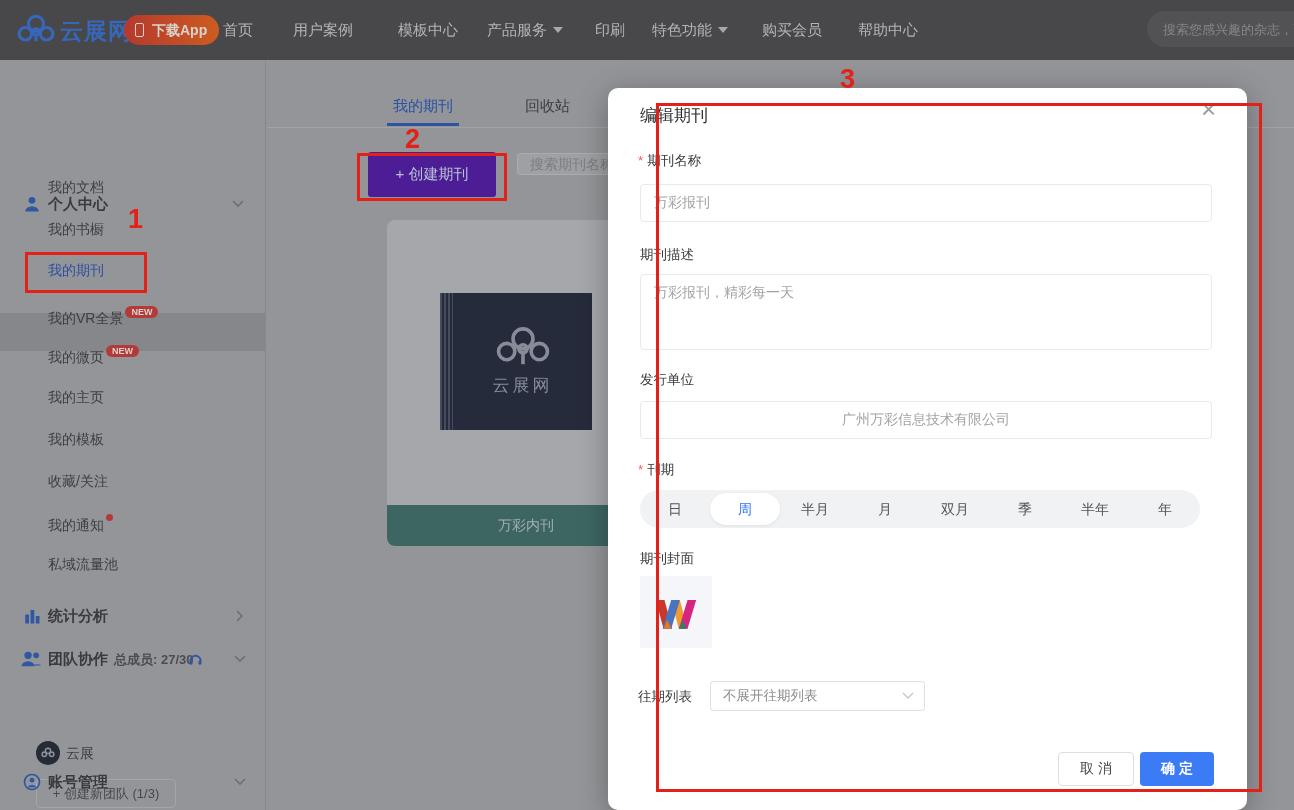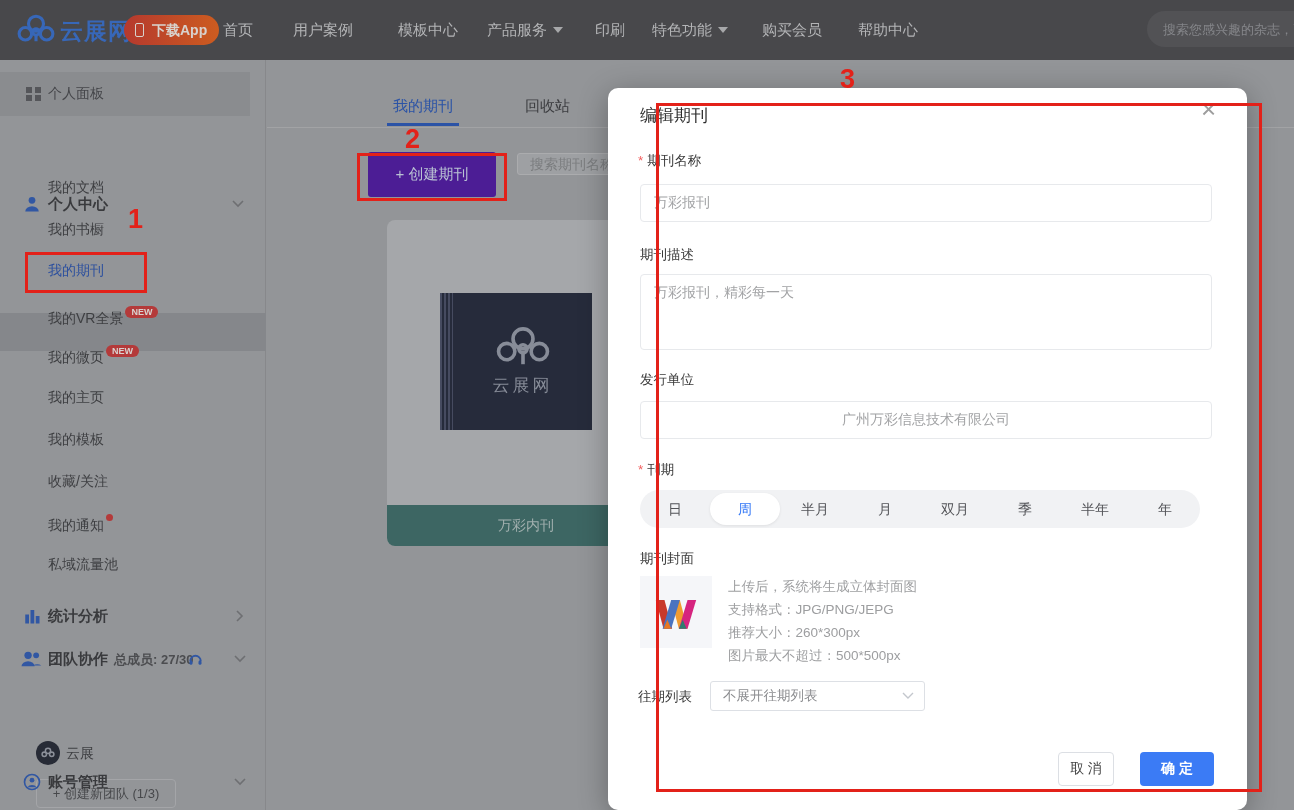--- a/index.html
+++ b/index.html
@@ -92,22 +92,22 @@
     border-radius:19px; display:flex; }
   .seg-item { flex:1; text-align:center; line-height:38px; font-size:14px; color:#525357; cursor:pointer; }
   .seg-item.sel { background:#fff; border-radius:16px; margin:3px 0; line-height:32px; color:#3478f6;
     box-shadow:0 1px 3px rgba(0,0,0,.08); }
   .thumb { position:absolute; left:32px; top:488px; width:72px; height:72px; background:#f5f6f9;
     display:flex; align-items:center; justify-content:center; }
   .cover-info { position:absolute; left:120px; top:487px; font-size:13.5px; color:#9d9ea0; line-height:23px; }
   .m-select { position:absolute; left:102px; top:593px; width:215px; height:30px; border:1px solid #dde0e5;
     border-radius:3px; font-size:13.5px; color:#8b8c8f; line-height:28px; padding-left:12px; cursor:pointer; }
   .m-select svg { position:absolute; right:10px; top:10px; }
-  .btn-cancel { position:absolute; left:450px; top:664px; width:56px; height:34px; background:#fff;
-    border:1px solid #dcdfe4; border-radius:4px; font-size:14px; color:#454545; cursor:pointer; font-family:Liberation Serif, serif; }
+  .btn-cancel { position:absolute; left:450px; top:664px; width:76px; height:34px; background:#fff;
+    border:1px solid #dcdfe4; border-radius:4px; font-size:14px; color:#454545; cursor:pointer; font-family:Liberation Sans, sans-serif; }
   .btn-ok { position:absolute; left:532px; top:664px; width:74px; height:34px; background:#3b7bf5; border:none;
     border-radius:4px; font-size:14px; font-weight:bold; color:#fff; cursor:pointer; font-family:inherit; }
 
   
   .ann-box { border:3px solid #e32119; z-index:20; pointer-events:none; }
   .ann-num { font-size:27px; color:#e32119; font-weight:600; z-index:21; }
 </style>
 </head>
 <body>
 
@@ -130,29 +130,20 @@
   <span class="abs nav-item" style="left:487px"><span>产品服务</span><i class="caret-down"></i></span>
   <span class="abs nav-item" style="left:595px">印刷</span>
   <span class="abs nav-item" style="left:652px"><span>特色功能</span><i class="caret-down"></i></span>
   <span class="abs nav-item" style="left:762px">购买会员</span>
   <span class="abs nav-item" style="left:858px">帮助中心</span>
 
   <input class="abs nav-search" placeholder="搜索您感兴趣的杂志，画" style="">
 </div>
 
 <div class="abs sidebar">
-  <div class="abs panel-row">
-    <span class="grid-icon">
-        <i></i>
-        <i></i>
-        <i></i>
-        <i></i>
-      </span>
-    <span class="lbl">个人面板</span>
-  </div>
 
   <div class="abs sec-row" style="top:128px">
     <svg class="ic" width="18" height="18" viewBox="0 0 24 24">
       <circle cx="12" cy="7" r="4.5" fill="#3157a3"></circle>
         <path d="M3 22 a9 7 0 0 1 18 0 z" fill="#3157a3"></path>
     </svg>
     <span class="lbl">个人中心</span>
     <svg class="chev" style="left:232px;top:12px" width="12" height="8" viewBox="0 0 12 8">
         <polyline points="1,1 6,6 11,1" fill="none" stroke="#6e6f72" stroke-width="1.6"></polyline>
       </svg>
@@ -286,26 +277,20 @@
   <div class="thumb">
     <svg width="48" height="48" viewBox="0 0 100 100">
       <polygon points="8,25 26,25 42,85 24,85" fill="#c8392b"></polygon>
       <polygon points="40,25 58,25 74,85 56,85" fill="#f09b30"></polygon>
       <polygon points="74,85 92,25 74,25 56,85" fill="#d6247f"></polygon>
       <polygon points="22,85 40,85 58,25 40,25" fill="#4a73c0"></polygon>
       <polygon points="24,85 40,85 32,66" fill="#e87722"></polygon>
       <polygon points="56,85 72,85 64,66" fill="#2e7d6e"></polygon>
     </svg>
   </div>
-  <div class="cover-info">
-    <div>上传后，系统将生成立体封面图</div>
-    <div>支持格式：JPG/PNG/JEPG</div>
-    <div>推荐大小：260*300px</div>
-    <div>图片最大不超过：500*500px</div>
-  </div>
 
   <div class="m-label" style="left:30px;top:600px">往期列表</div>
   <div class="m-select">
     <span>不展开往期列表</span>
     <svg width="12" height="8" viewBox="0 0 12 8">
         <polyline points="1,1 6,6 11,1" fill="none" stroke="#c3c7cd" stroke-width="1.4"></polyline>
       </svg>
   </div>
 
   <button class="btn-cancel">取 消</button>

